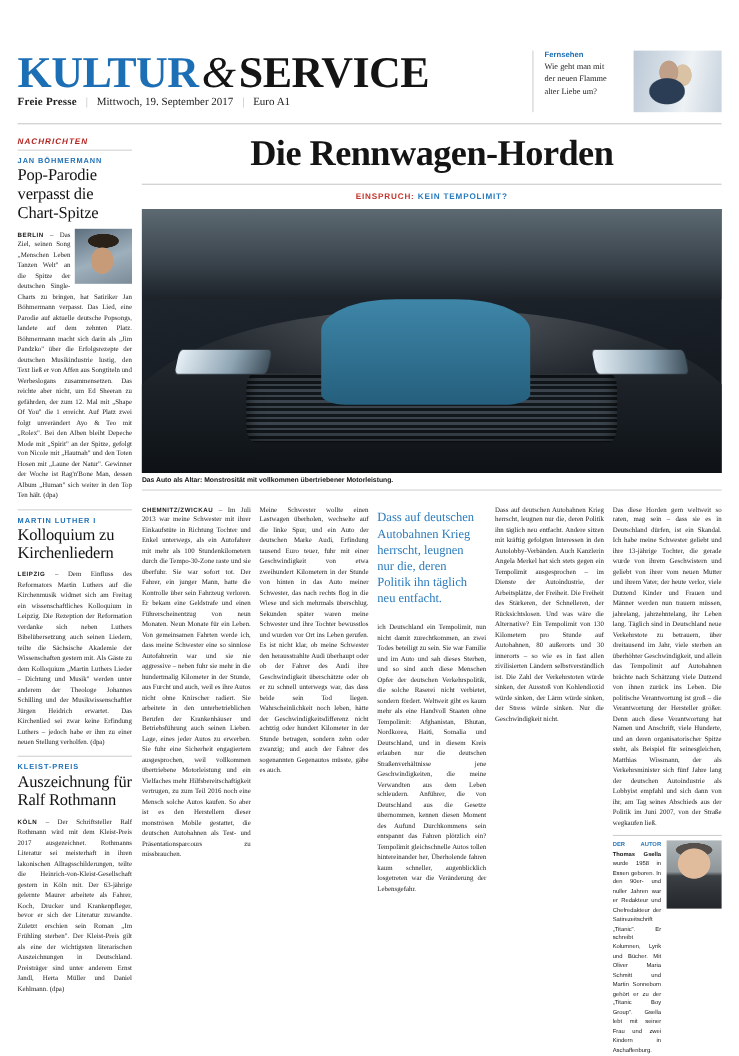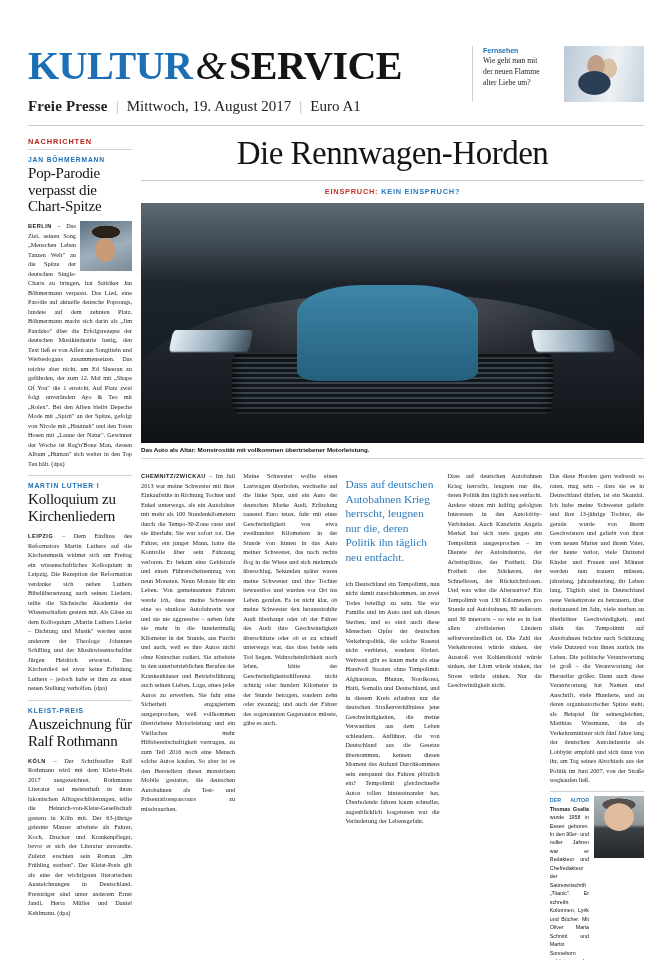--- a/index.html
+++ b/index.html
@@ -5,35 +5,35 @@
 <style>
   * { box-sizing: border-box; }
   html, body { margin:0; padding:0; }
   body {
     width:672px; height:960px;
     background:#ffffff;
     font-family:"Liberation Serif", serif;
     color:#141414;
     overflow:hidden;
   }
-  .page { width:672px; height:960px; position:relative; padding:0 28px; }
+  .page { width:672px; height:960px; position:relative; padding:0 16px; }
 
   
   .masthead { display:flex; align-items:flex-start; padding-top:46px; }
   .masthead-left { flex:1; }
   .masthead-title {
     font-family:"Liberation Serif", serif;
     font-size:40px; line-height:1.02; letter-spacing:-0.5px;
     font-weight:700; margin:0;
   }
   .mh-kultur { color:#1d6fb5; }
   .mh-amp { color:#141414; font-style:italic; font-weight:400; padding:0 3px; }
   .mh-service { color:#141414; }
   .masthead-meta {
-    margin-top:11px; font-size:15px; color:#222;
+    font-size:10px; color:#222;
     display:flex; align-items:center; gap:8px;
   }
   .masthead-meta .brand { font-weight:700; font-family:"Liberation Serif",serif; letter-spacing:.2px;}
   .masthead-meta .sep { color:#b9b9b9; }
   .tvbox {
     width:172px; display:flex; gap:17px; padding-left:10px;
     border-left:1px solid #cfcfcf; min-height:56px;
   }
   .tvbox-text { width:64px; font-size:7.6px; line-height:1.42; color:#222; }
   .tvbox-kicker { color:#1d6fb5; font-weight:700; font-family:"Liberation Sans",sans-serif; font-size:7px; display:block; }
@@ -49,21 +49,21 @@
 
   
   .grid { display:flex; gap:9px; padding-top:8px; }
   .col-side { width:104px; flex:0 0 104px; }
   .col-main { flex:1; }
 
   
   .sec-label {
     color:#b4241f; font-family:"Liberation Sans",sans-serif;
     font-size:7.4px; font-weight:700; letter-spacing:.9px;
-    padding:3px 0 3px; border-bottom:1px solid #d2d2d2;
+    padding:3px 0 3px; border-bottom:1px solid #d2d2d2;font-style:italic;
   }
   .side-art { padding-top:6px; }
   .kicker {
     color:#1d6fb5; font-family:"Liberation Sans",sans-serif;
     font-size:6.7px; font-weight:700; letter-spacing:.85px;
     text-transform:uppercase; margin-bottom:2px;
   }
   .side-head {
     font-size:15px; line-height:1.12; font-weight:400;
     margin:0 0 4px; letter-spacing:-.2px;
@@ -77,21 +77,21 @@
   .side-photo {
     float:right; width:52px; height:50px; margin:2px 0 3px 4px;
     background:
       radial-gradient(ellipse 17px 20px at 48% 58%, #c79a78 0%, #c79a78 58%, rgba(0,0,0,0) 62%),
       radial-gradient(ellipse 22px 10px at 50% 22%, #2a2118 0%, #2a2118 62%, rgba(0,0,0,0) 66%),
       linear-gradient(160deg,#5d6f7e,#9fb0bd 55%,#7b8b97);
   }
 
   
   .main-head {
-    font-size:33px; line-height:1.04; font-weight:400;
+    font-size:33px; line-height:1.04; font-weight:700;
     margin:2px 0 10px; letter-spacing:-.5px; text-align:center;
   }
   .teaser-wrap { border-top:1px solid #c9c9c9; padding-top:6px; margin-bottom:7px; }
   .teaser-label {
     text-align:center; font-family:"Liberation Sans",sans-serif;
     font-size:7.4px; font-weight:700; letter-spacing:.75px; margin-bottom:4px;
   }
   .teaser-label .red { color:#c3322b; }
   .teaser-label .blue { color:#2a7bbd; }
   .teaser-text {
@@ -171,21 +171,21 @@
 <div class="page">
 
   <div class="masthead">
     <div class="masthead-left">
       <h1 class="masthead-title">
         <span class="mh-kultur">KULTUR</span><span class="mh-amp">&amp;</span><span class="mh-service">SERVICE</span>
       </h1>
       <div class="masthead-meta">
         <span class="brand">Freie Presse</span>
         <span class="sep">|</span>
-        <span>Mittwoch, 19. August 2017</span>
+        <span>Mittwoch, 19. September 2017</span>
         <span class="sep">|</span>
         <span>Euro A1</span>
       </div>
     </div>
     <div class="tvbox">
       <div class="tvbox-text">
         <span class="tvbox-kicker">Fernsehen</span>
         <span>Wie geht man mit der neuen Flamme alter Liebe um?</span>
       </div>
       <div class="tvbox-img"></div>
@@ -219,21 +219,21 @@
         <p class="body-txt"><span class="dateline">KÖLN</span> <span>– Der Schriftsteller Ralf Rothmann wird mit dem Kleist-Preis 2017 ausgezeichnet. Rothmanns Literatur sei meisterhaft in ihren lakonischen Alltagsschilderungen, teilte die Heinrich-von-Kleist-Gesellschaft gestern in Köln mit. Der 63-jährige gelernte Maurer arbeitete als Fahrer, Koch, Drucker und Krankenpfleger, bevor er sich der Literatur zuwandte. Zuletzt erschien sein Roman „Im Frühling sterben". Der Kleist-Preis gilt als eine der wichtigsten literarischen Auszeichnungen in Deutschland. Preisträger sind unter anderem Ernst Jandl, Herta Müller und Daniel Kehlmann. (dpa)</span></p>
       </div>
     </div>
 
     <div class="col-main">
       <h1 class="main-head">Die Rennwagen-Horden</h1>
 
       <div class="teaser-wrap">
         <div class="teaser-label">
           <span class="red">EINSPRUCH:</span>
-          <span class="blue">KEIN EINSPRUCH?</span>
+          <span class="blue">KEIN TEMPOLIMIT?</span>
         </div>
       </div>
 
       <div class="lead-photo">
         <div class="lp-floor"></div>
         <div class="lp-car"></div>
         <div class="lp-grille"></div>
         <div class="lp-hl-l"></div>
         <div class="lp-hl-r"></div>
         <div class="lp-worker"></div>

